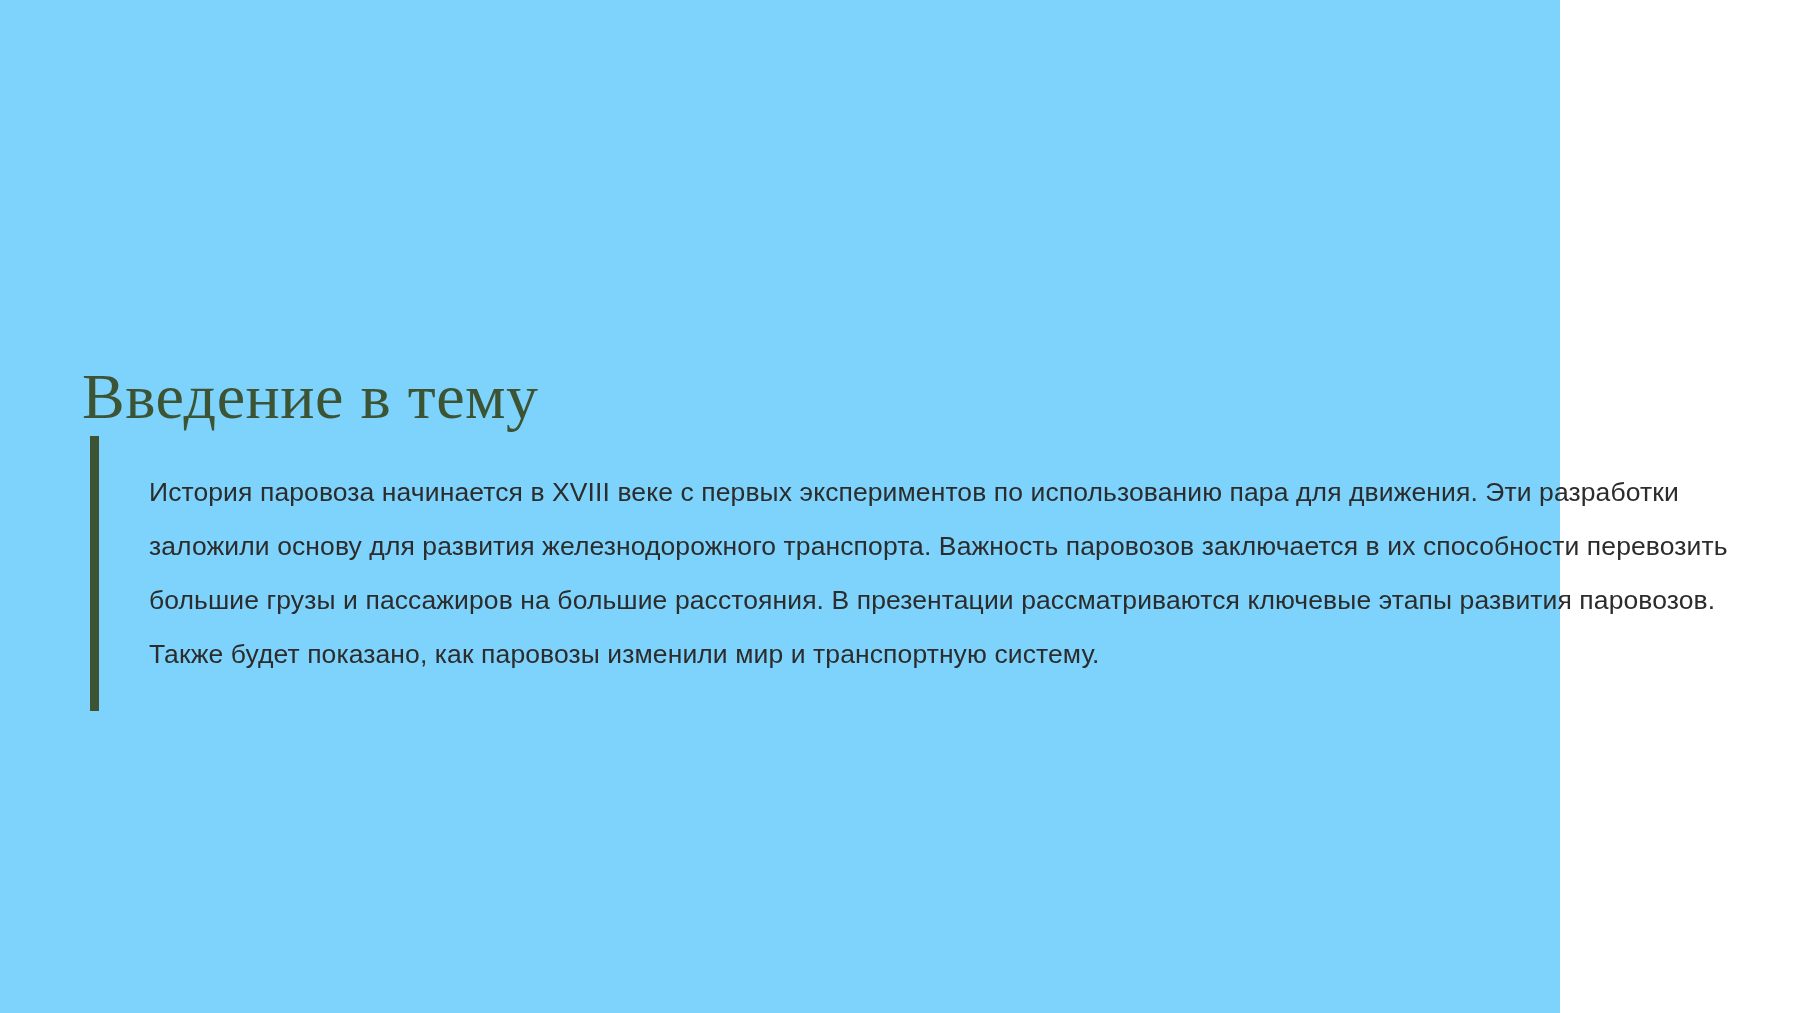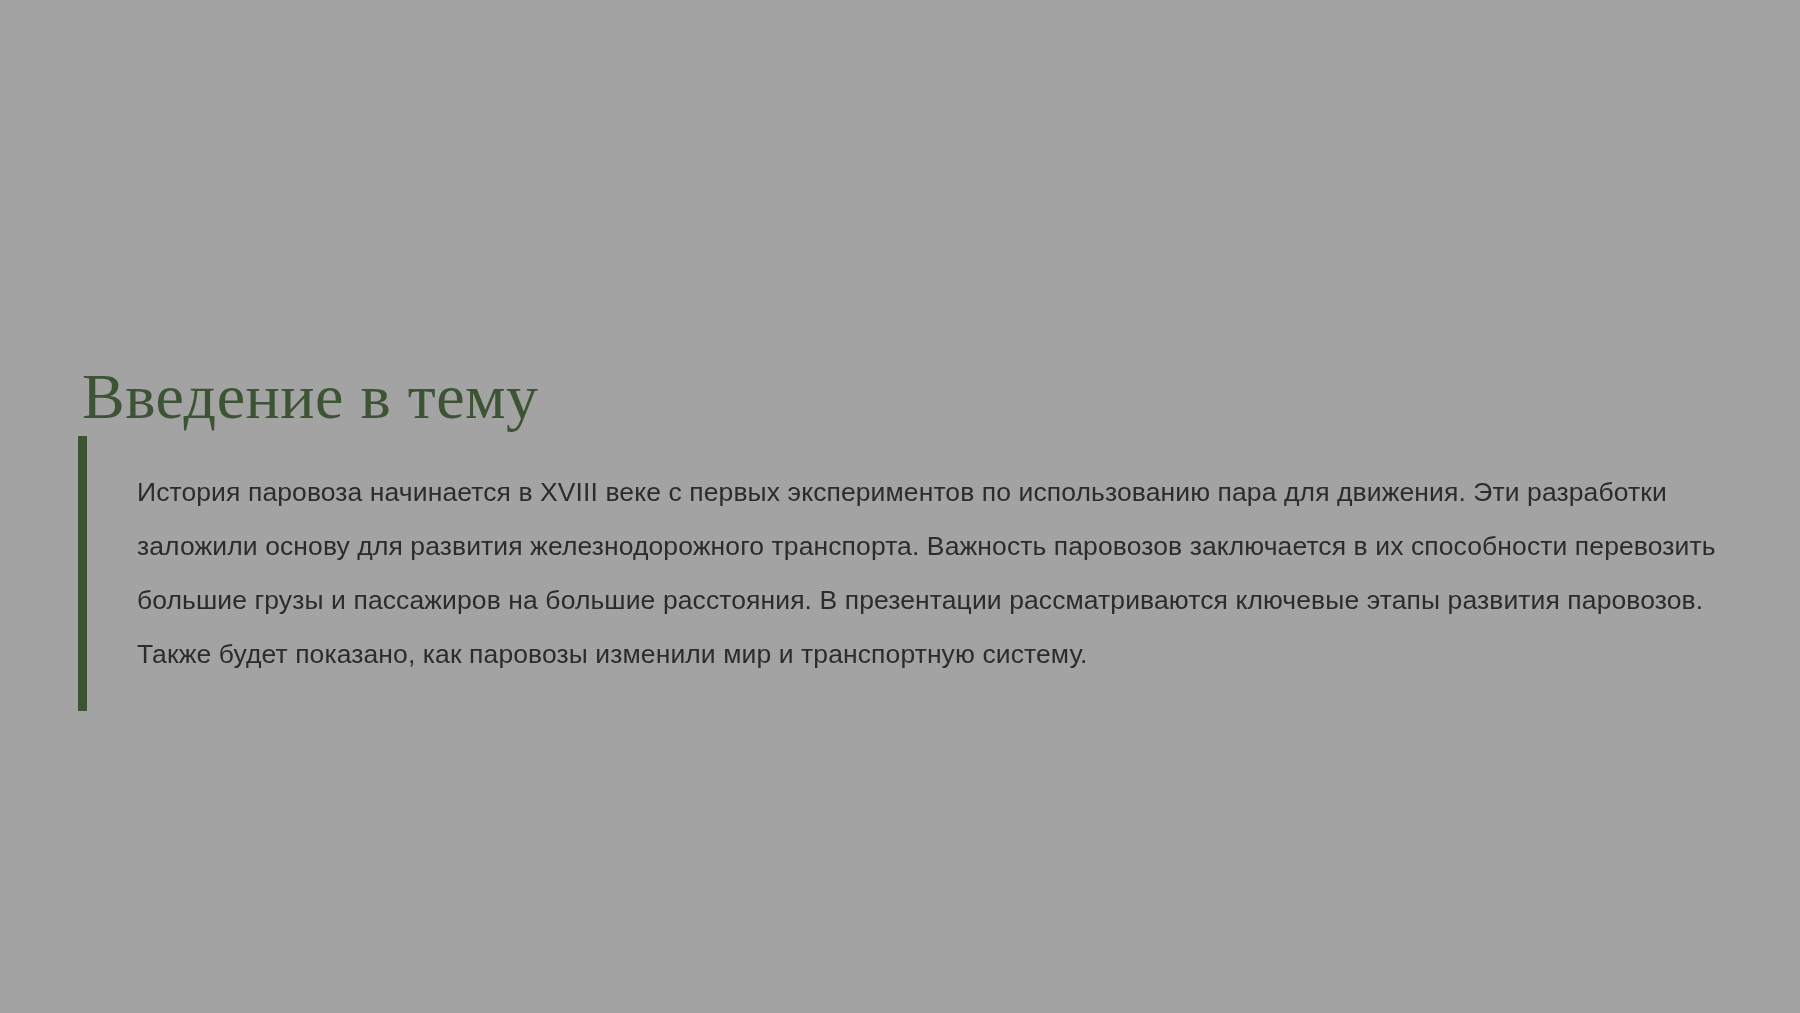--- a/index.html
+++ b/index.html
@@ -9,44 +9,44 @@
   }
   body {
     width: 1800px;
     height: 1013px;
     overflow: hidden;
     font-family: "Liberation Sans", sans-serif;
   }
 
   .slide {
     position: relative;
-    width: 1800px;
+    width: 1560px;
     height: 1013px;
-    background: #a3a3a3;
+    background: #7dd3fc;
     box-sizing: border-box;
   }
 
   
   .slide-title {
     position: absolute;
     left: 82px;
     top: 318px;
     font-family: "Liberation Serif", "DejaVu Serif", serif;
     font-size: 64px;
     line-height: 1.12;
     font-weight: 400;
     color: #3d5434;
     letter-spacing: 0.5px;
     white-space: nowrap;
   }
 
   
   .body-block {
     position: absolute;
-    left: 78px;
+    left: 90px;
     top: 436px;
     width: 1650px;
     display: flex;
     align-items: stretch;
   }
 
   .accent-bar {
     flex: 0 0 auto;
     width: 9px;
     background: #3d5434;

